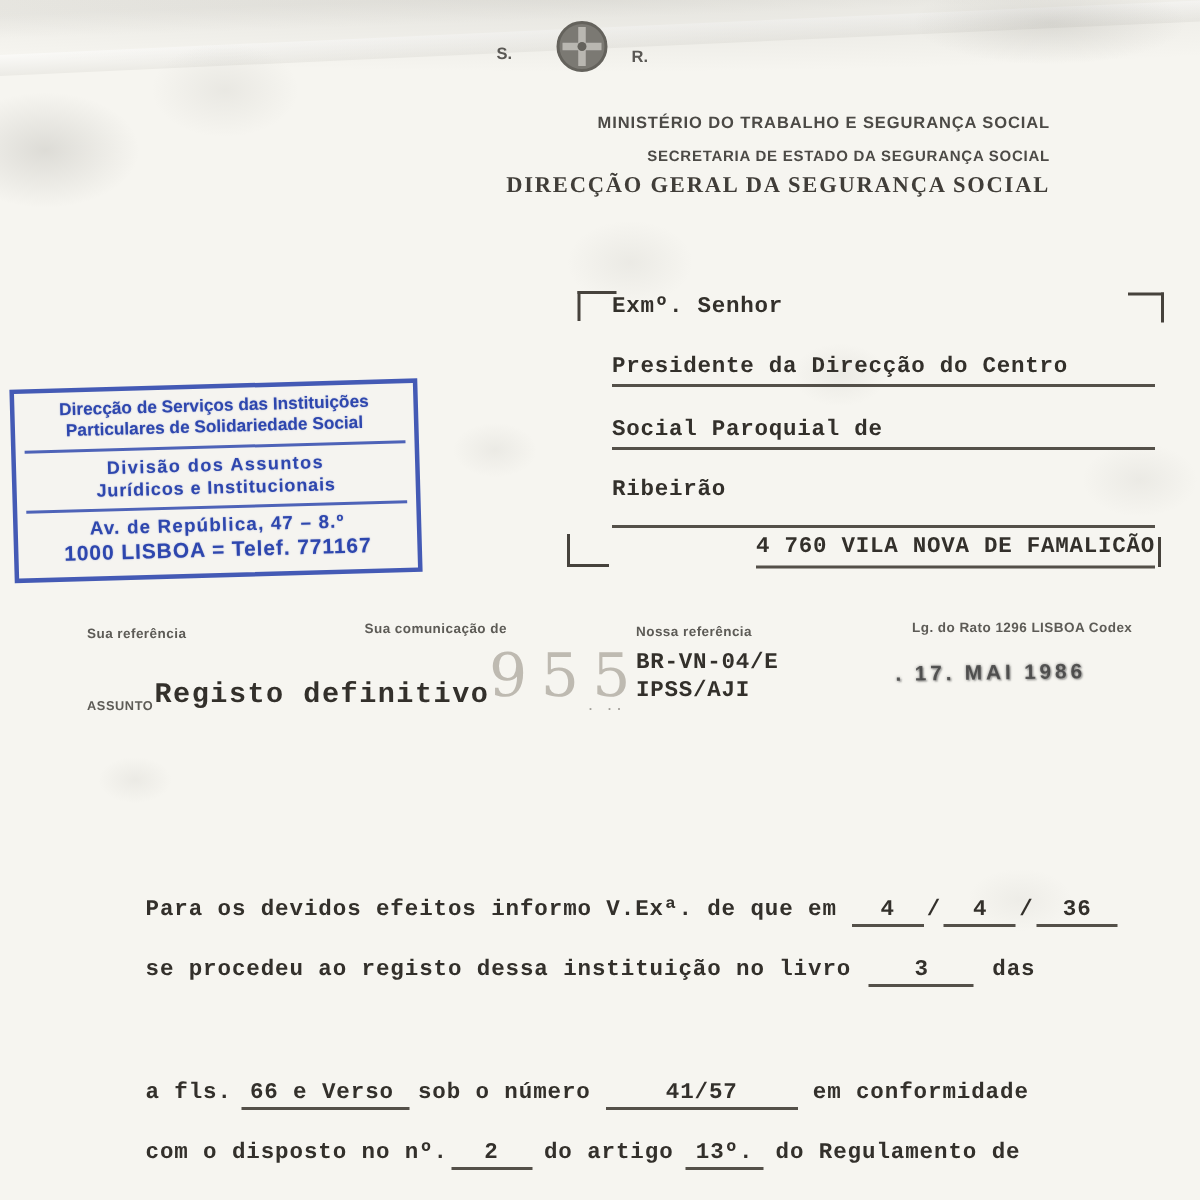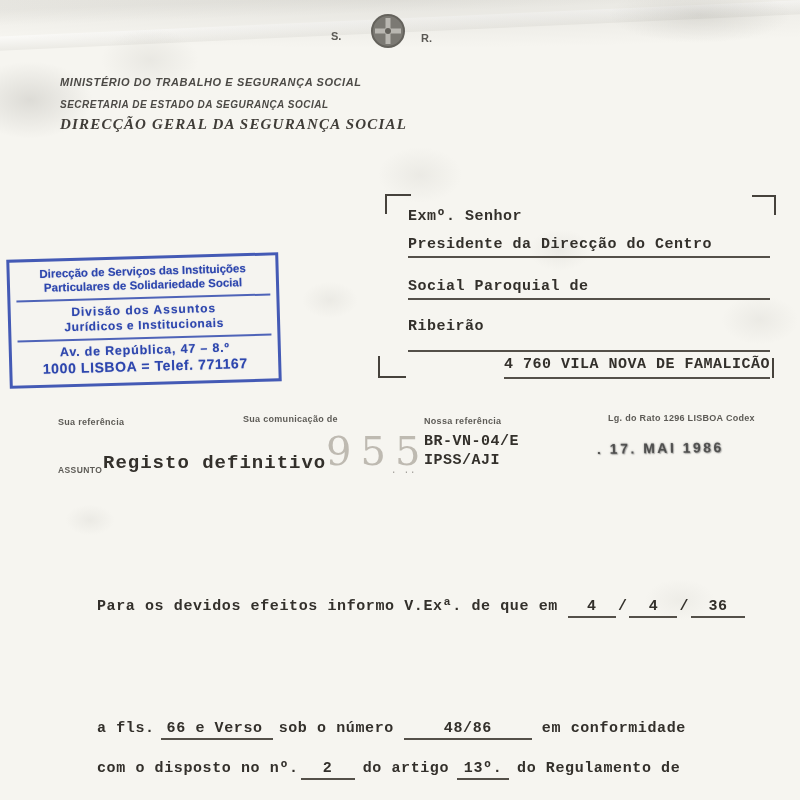--- a/index.html
+++ b/index.html
@@ -30,33 +30,33 @@
     position:absolute;left:-20px;top:18px;width:860px;height:14px;z-index:1;
     background:linear-gradient(rgba(255,255,255,.5), rgba(160,158,150,.12));
     transform:rotate(-2.6deg);pointer-events:none;
   }
 
   
   .hdr-letter{position:absolute;font-size:11px;color:#5a5854;font-weight:700;z-index:2;}
   .letter-s{left:331px;top:30px;}
   .letter-r{left:421px;top:32px;}
   .emblem{position:absolute;left:369px;top:12px;width:38px;height:38px;z-index:2;}
-  .hline{position:absolute;left:60px;width:640px;text-align:left;z-index:2;font-style:italic;}
+  .hline{position:absolute;left:60px;width:640px;text-align:right;z-index:2;}
   .ministry{top:76px;font-size:11px;font-weight:700;letter-spacing:.6px;color:#4c4a46;}
   .secretariat{top:99px;font-size:10px;font-weight:700;letter-spacing:.5px;color:#4c4a46;}
   .directorate{
     top:116px;font-family:"Liberation Serif",serif;font-size:15px;font-weight:700;
     letter-spacing:1.2px;color:#403d38;
   }
 
   
   .typew{font-family:"Liberation Mono",monospace;font-weight:700;color:#33302b;}
   .recipient{position:absolute;left:408px;top:192px;width:364px;z-index:2;}
   .r-line{position:absolute;left:0;font-size:15px;letter-spacing:.5px;white-space:nowrap;}
-  .r-salutation{top:16px;font-family:Liberation Mono, monospace;}
+  .r-salutation{top:4px;font-family:Liberation Mono, monospace;}
   .r1{top:44px;width:362px;border-bottom:2px solid rgba(55,50,44,.85);padding-bottom:3px;}
   .r2{top:86px;width:362px;border-bottom:2px solid rgba(55,50,44,.85);padding-bottom:3px;}
   .r3{top:126px;width:362px;border-bottom:2px solid rgba(55,50,44,.85);padding-bottom:15px;}
   .r-city{top:164px;width:362px;text-align:right;}
   .r-city span{border-bottom:2px solid rgba(55,50,44,.85);padding-bottom:4px;}
   .bracket{position:absolute;z-index:2;}
   .bk-tl{left:385px;top:194px;width:24px;height:18px;border-top:2px solid #46423c;border-left:2px solid #46423c;}
   .bk-tr{left:752px;top:195px;width:22px;height:18px;border-top:2px solid #46423c;border-right:2px solid #46423c;}
   .bk-bl{left:378px;top:356px;width:26px;height:20px;border-bottom:2px solid #46423c;border-left:2px solid #46423c;}
   .bk-br{left:772px;top:358px;width:2px;height:20px;background:#46423c;}
@@ -186,22 +186,25 @@
   <div class="date-stamp">. 17. MAI 1986</div>
 
   <span class="subject-label">ASSUNTO</span>
   <span class="subject-value typew">Registo definitivo</span>
   <span class="subject-dots">. ..</span>
 
   <div class="body-line typew bl1">
     <span>Para os devidos efeitos informo V.Exª. de que em</span><span class="blank b-day">4</span><span class="slash">/</span><span class="blank b-month">4</span><span class="slash">/</span><span class="blank b-year">36</span>
   </div>
 
+  <div class="body-line typew bl2">
+    <span>se procedeu ao registo dessa instituição no livro</span><span class="blank b-book">3</span><span>das</span>
+  </div>
 
 
   <div class="body-line typew bl4">
-    <span>a fls.</span><span class="blank b-folio">66 e Verso</span><span>sob o número</span><span class="blank b-regnum">48/86</span><span>em conformidade</span>
+    <span>a fls.</span><span class="blank b-folio">66 e Verso</span><span>sob o número</span><span class="blank b-regnum">41/57</span><span>em conformidade</span>
   </div>
 
   <div class="body-line typew bl5">
     <span>com o disposto no nº.</span><span class="blank b-para">2</span><span>do artigo</span><span class="blank b-article">13º.</span><span>do Regulamento de</span>
   </div>
 </div>
 
 </body></html>

